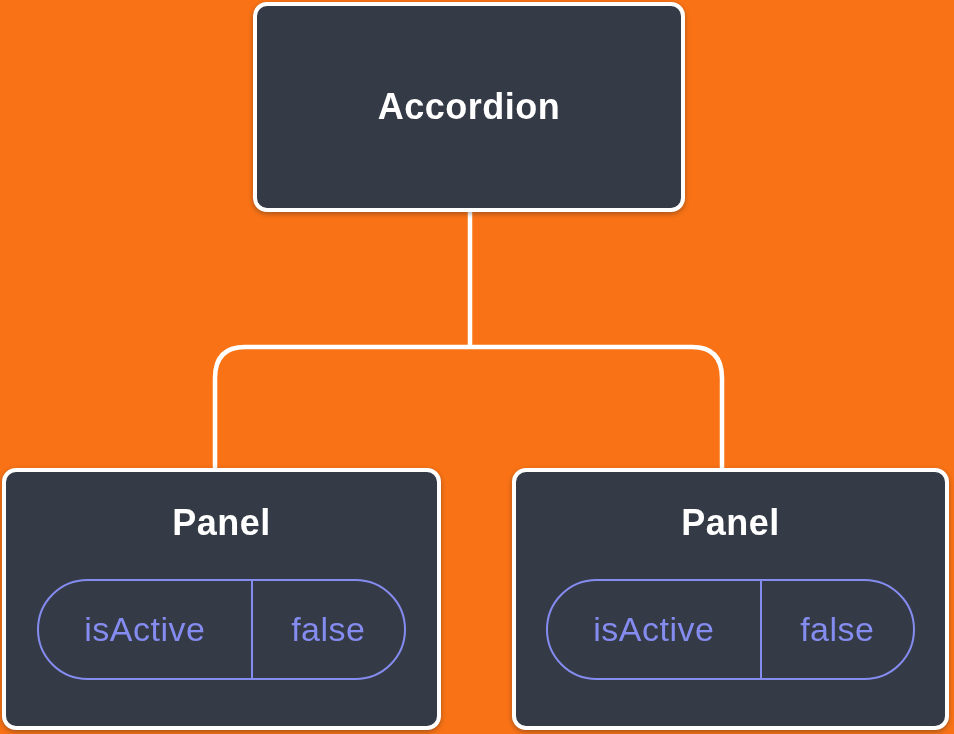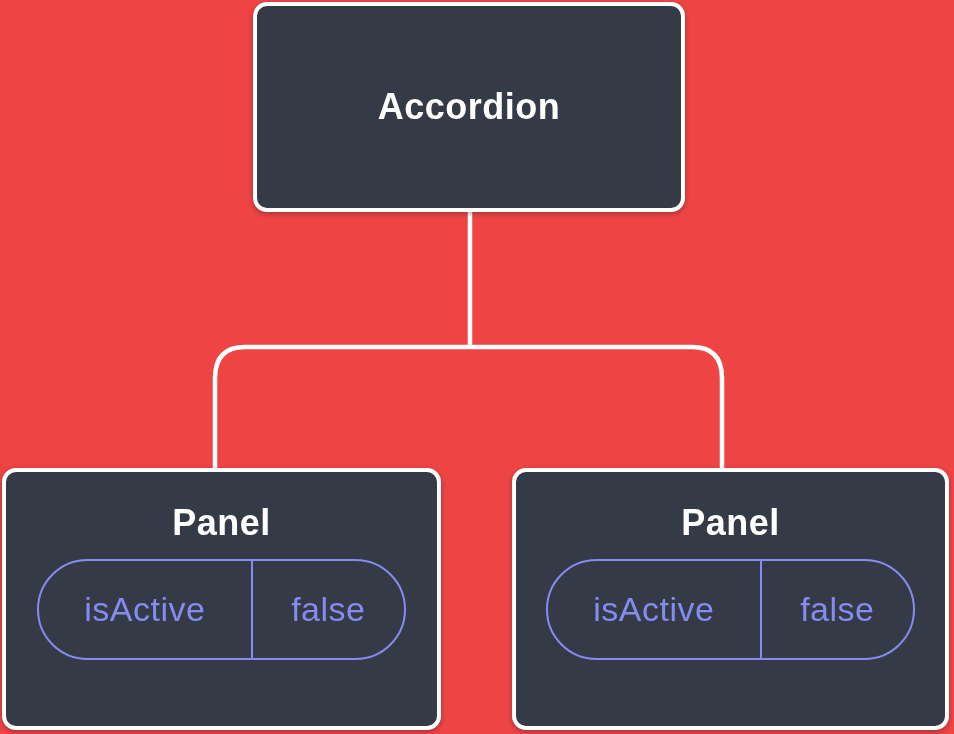--- a/index.html
+++ b/index.html
@@ -9,21 +9,21 @@
   body {
     width: 954px;
     height: 734px;
     overflow: hidden;
     font-family: "Liberation Sans", sans-serif;
   }
   .canvas {
     position: relative;
     width: 954px;
     height: 734px;
-    background: #ef4444;
+    background: #f97316;
   }
   .connectors {
     position: absolute;
     left: 0;
     top: 0;
     pointer-events: none;
   }
   .node {
     position: absolute;
     box-sizing: border-box;
@@ -60,21 +60,21 @@
     font-weight: 600;
     line-height: 1.3;
     letter-spacing: 0.5px;
   }
   .node-panel-left .node-label,
   .node-panel-right .node-label {
     margin-top: 28px;
   }
   .prop-pill {
     box-sizing: border-box;
-    margin-top: 12px;
+    margin-top: 32px;
     width: 369px;
     height: 101px;
     border: 2.5px solid #858CF0;
     border-radius: 999px;
     display: flex;
     align-items: stretch;
     overflow: hidden;
   }
   .pill-cell {
     display: flex;

